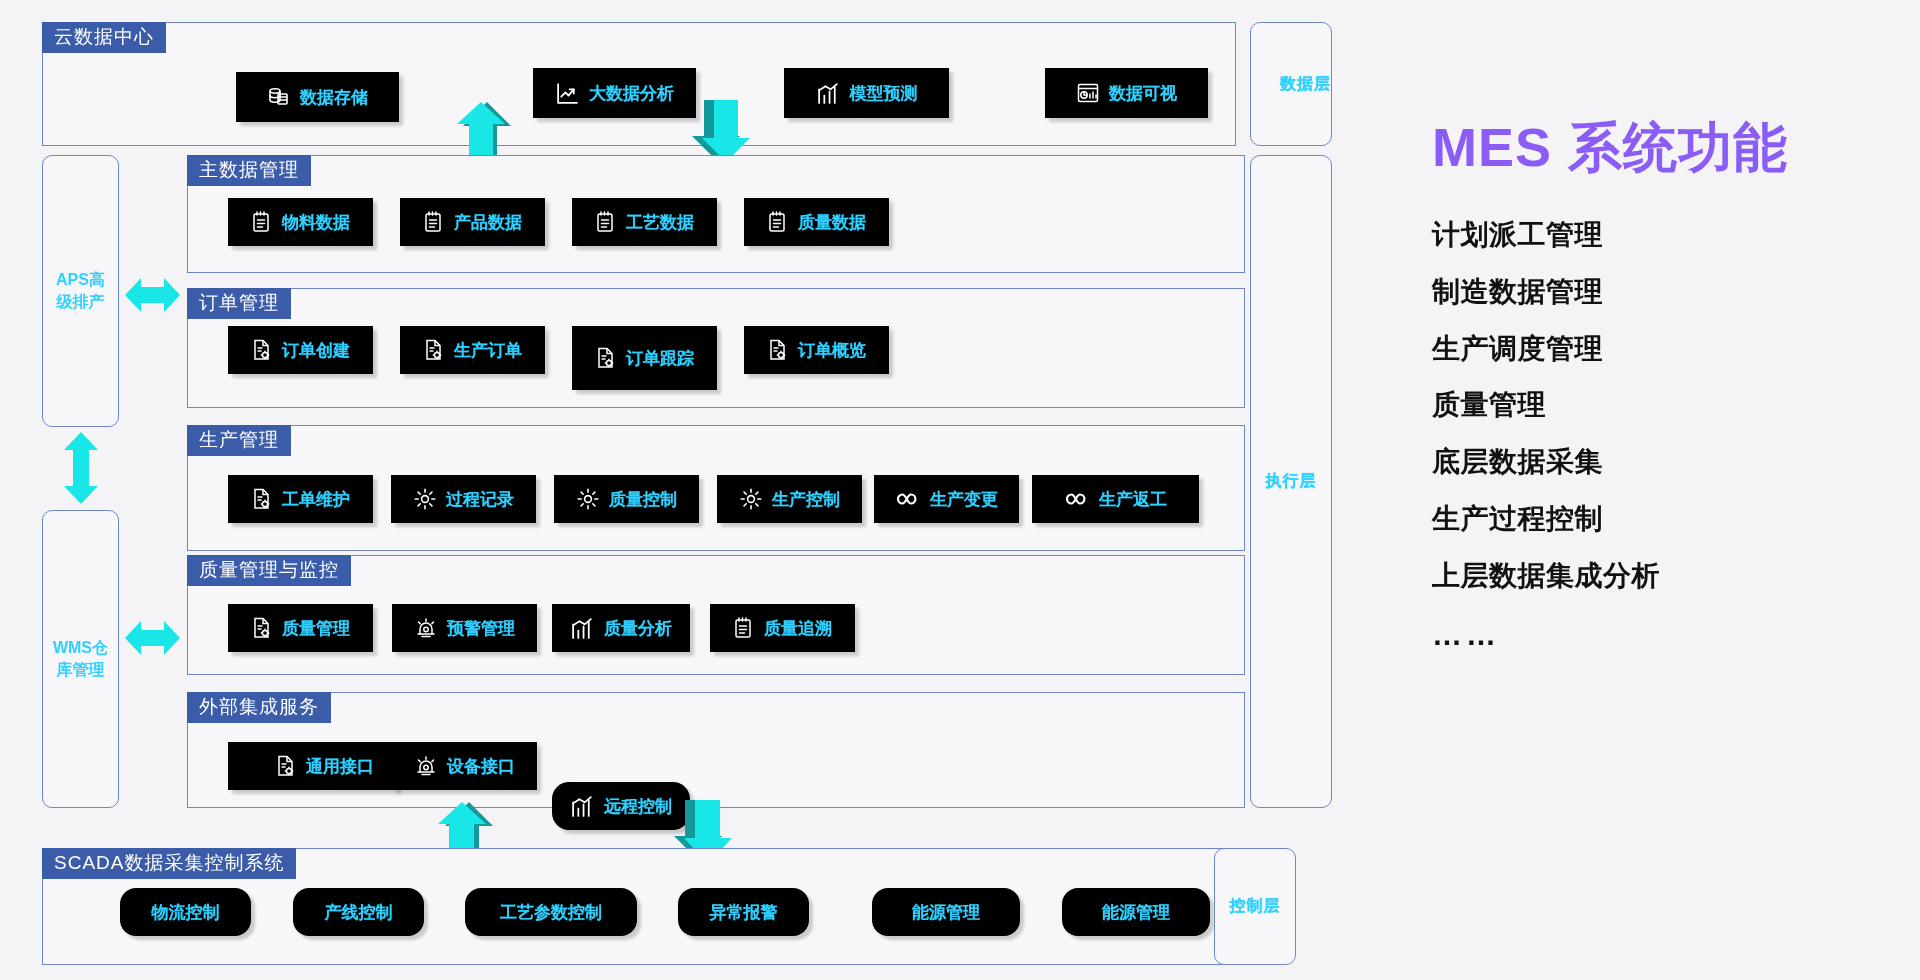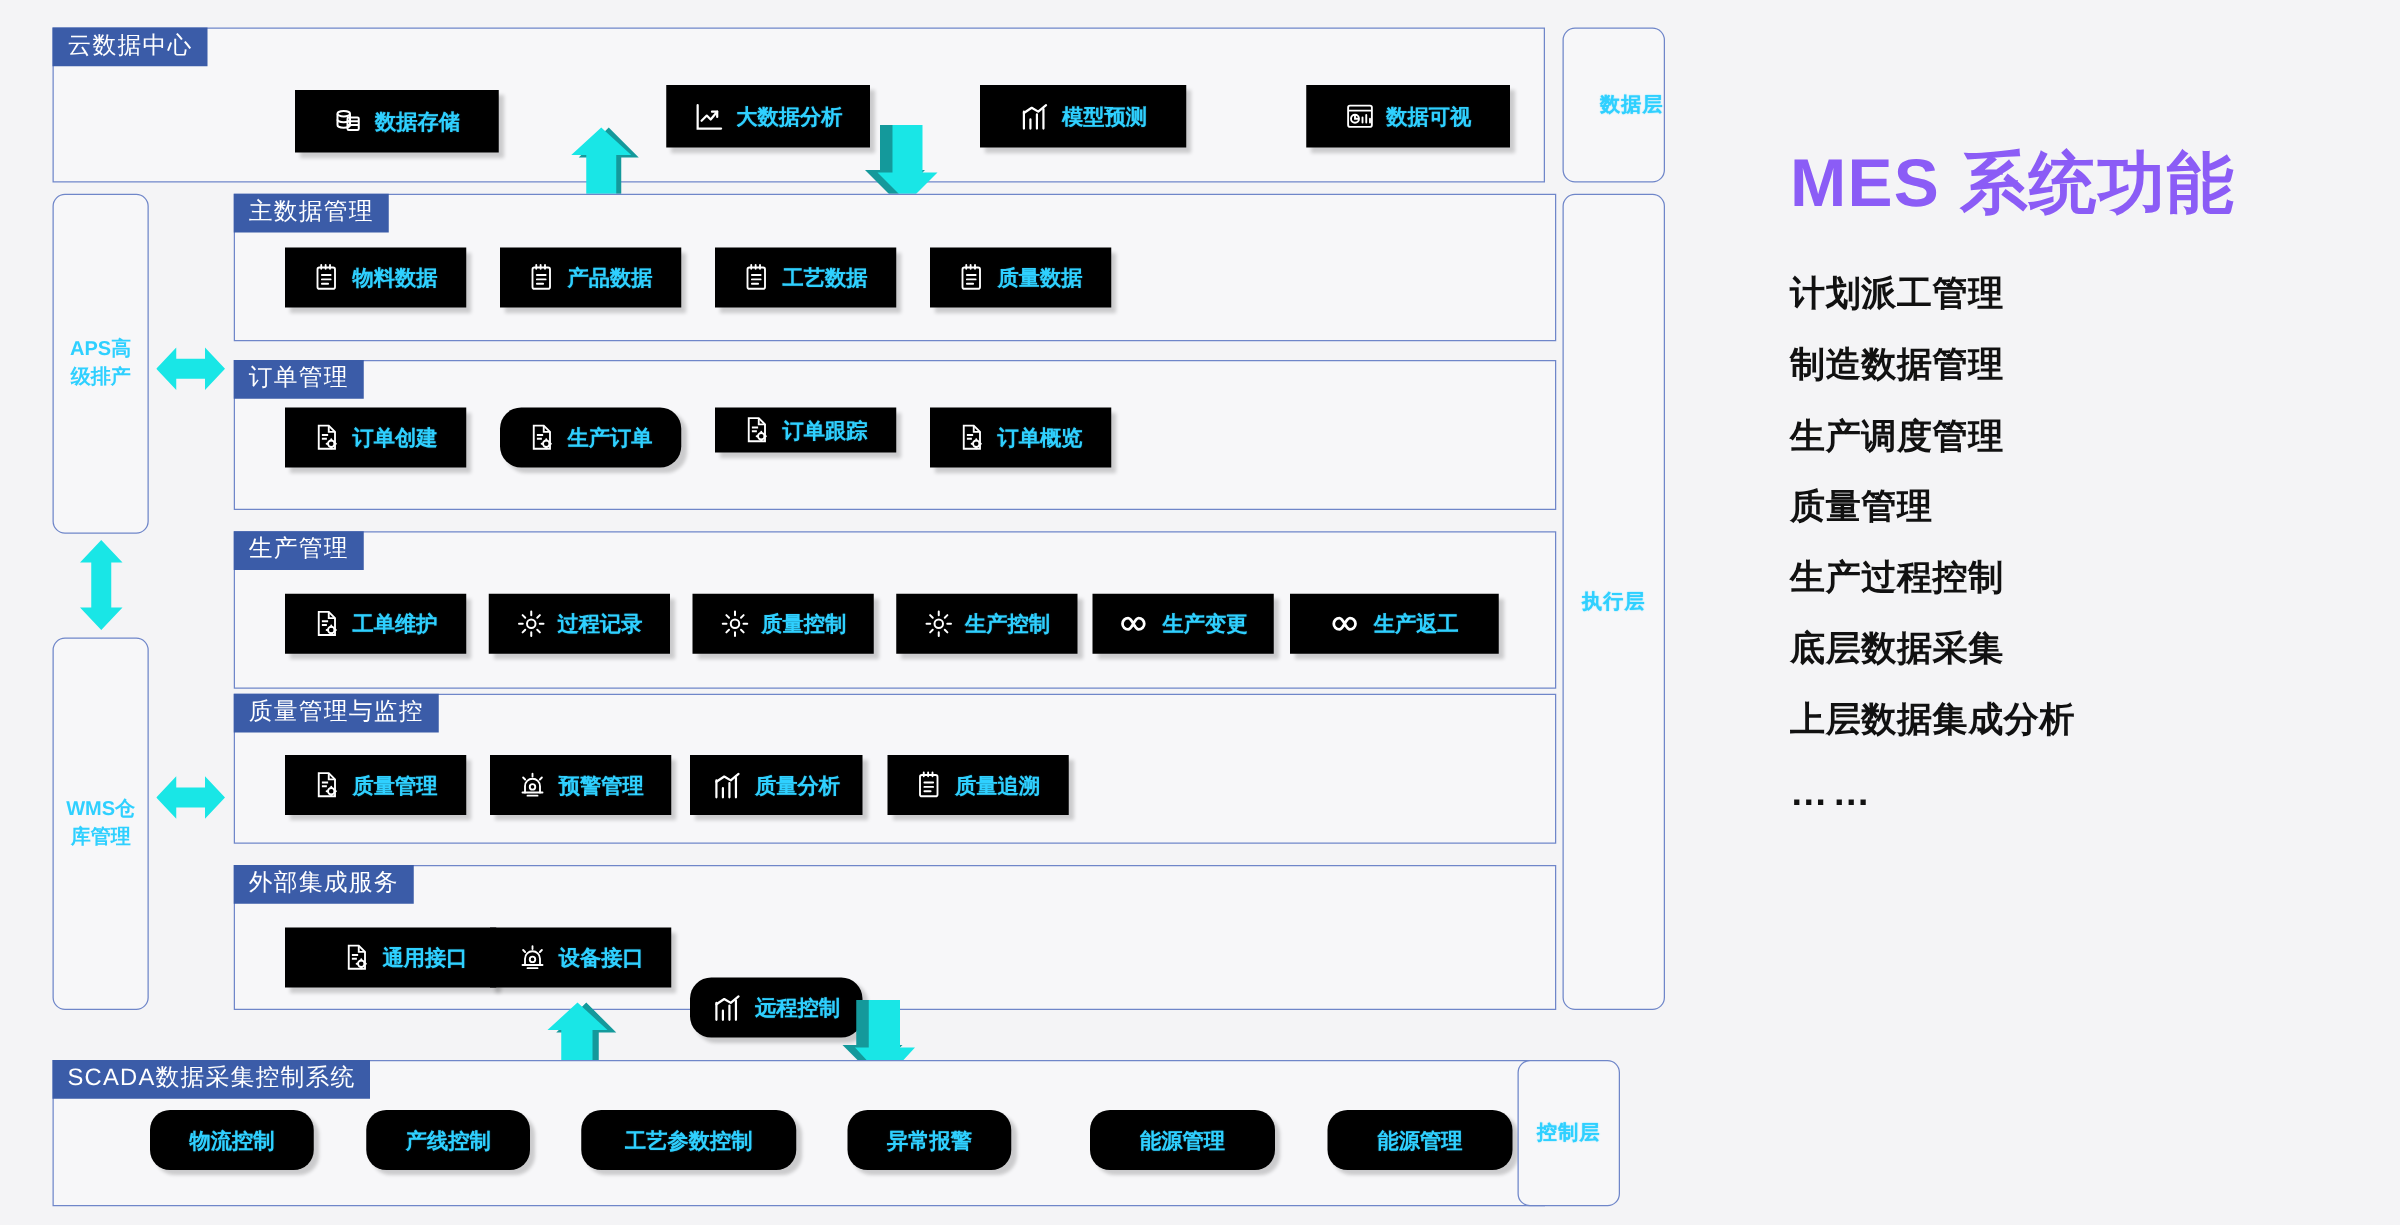--- a/index.html
+++ b/index.html
@@ -230,33 +230,33 @@
     <svg width="22" height="24" viewBox="0 0 22 24" fill="none" stroke="#ffffff" stroke-width="1.5">
       <path d="M4 2.5h8l5 5V21H4z"></path>
         <path d="M12 2.5v5h5"></path>
       <path d="M6.5 10h5M6.5 13h4"></path>
       <circle cx="14" cy="17" r="2.6"></circle>
       <path d="M14 13.3v1M14 20.7v-1M10.3 17h1M17.7 17h-1" stroke-linecap="round"></path>
     </svg>
   </span>
   <span class="lbl">订单创建</span>
 </div>
-<div class="btn" style="left:400px;top:326px;width:145px;height:48px;font-size:17px;border-radius:17px;">
+<div class="btn" style="left:400px;top:326px;width:145px;height:48px;font-size:17px;">
   <span>
     <svg width="22" height="24" viewBox="0 0 22 24" fill="none" stroke="#ffffff" stroke-width="1.5">
       <path d="M4 2.5h8l5 5V21H4z"></path>
         <path d="M12 2.5v5h5"></path>
       <path d="M6.5 10h5M6.5 13h4"></path>
       <circle cx="14" cy="17" r="2.6"></circle>
       <path d="M14 13.3v1M14 20.7v-1M10.3 17h1M17.7 17h-1" stroke-linecap="round"></path>
     </svg>
   </span>
   <span class="lbl">生产订单</span>
 </div>
-<div class="btn" style="left:572px;top:326px;width:145px;height:36px;font-size:17px;">
+<div class="btn" style="left:572px;top:326px;width:145px;height:64px;font-size:17px;">
   <span>
     <svg width="22" height="24" viewBox="0 0 22 24" fill="none" stroke="#ffffff" stroke-width="1.5">
       <path d="M4 2.5h8l5 5V21H4z"></path>
         <path d="M12 2.5v5h5"></path>
       <path d="M6.5 10h5M6.5 13h4"></path>
       <circle cx="14" cy="17" r="2.6"></circle>
       <path d="M14 13.3v1M14 20.7v-1M10.3 17h1M17.7 17h-1" stroke-linecap="round"></path>
     </svg>
   </span>
   <span class="lbl">订单跟踪</span>
@@ -459,17 +459,17 @@
 <div class="layer-box" style="left:1214px;top:848px;width:80px;height:115px;">
   <span class="layer-label">控制层</span>
 </div>
 
 <div id="right-col">
   <h1 id="right-title">MES 系统功能</h1>
   <div class="feat">计划派工管理</div>
   <div class="feat">制造数据管理</div>
   <div class="feat">生产调度管理</div>
   <div class="feat">质量管理</div>
+  <div class="feat">底层数据采集</div>
   <div class="feat">生产过程控制</div>
-  <div class="feat">底层数据采集</div>
   <div class="feat">上层数据集成分析</div>
   <div class="feat dots">……</div>
 </div>
 
 </body></html>

